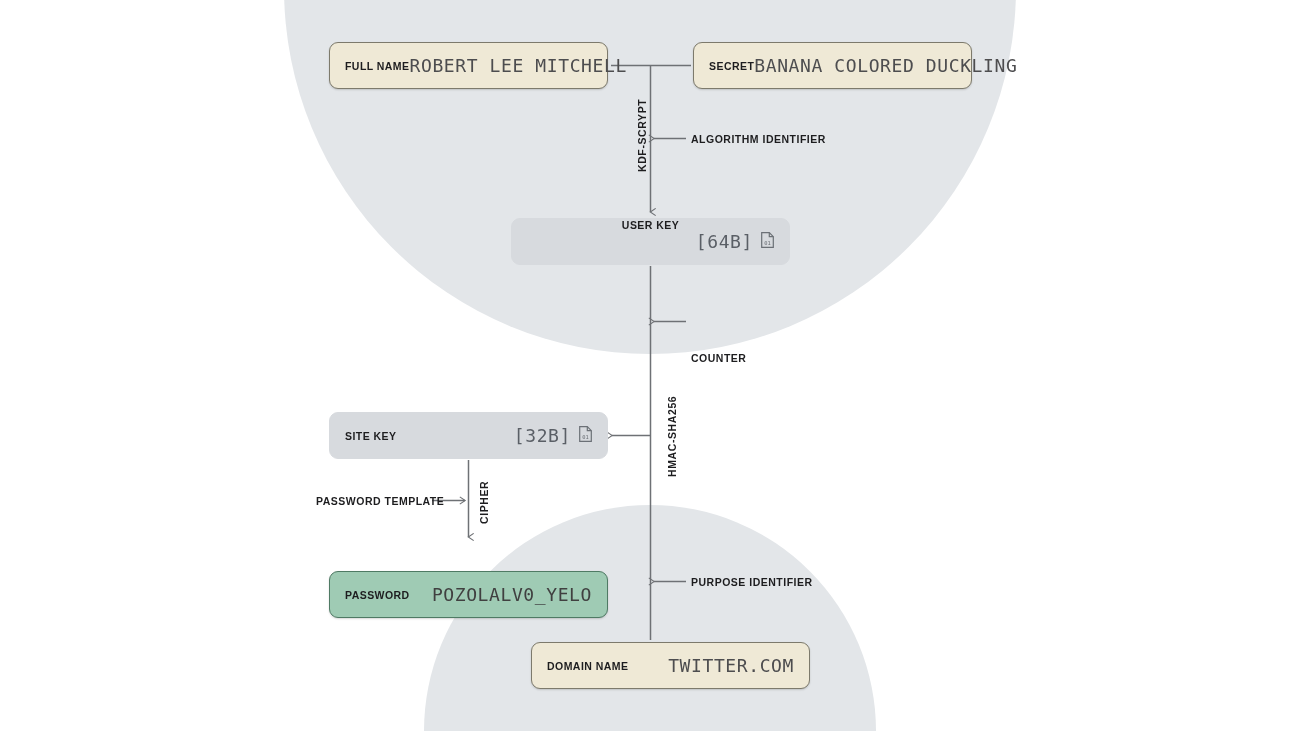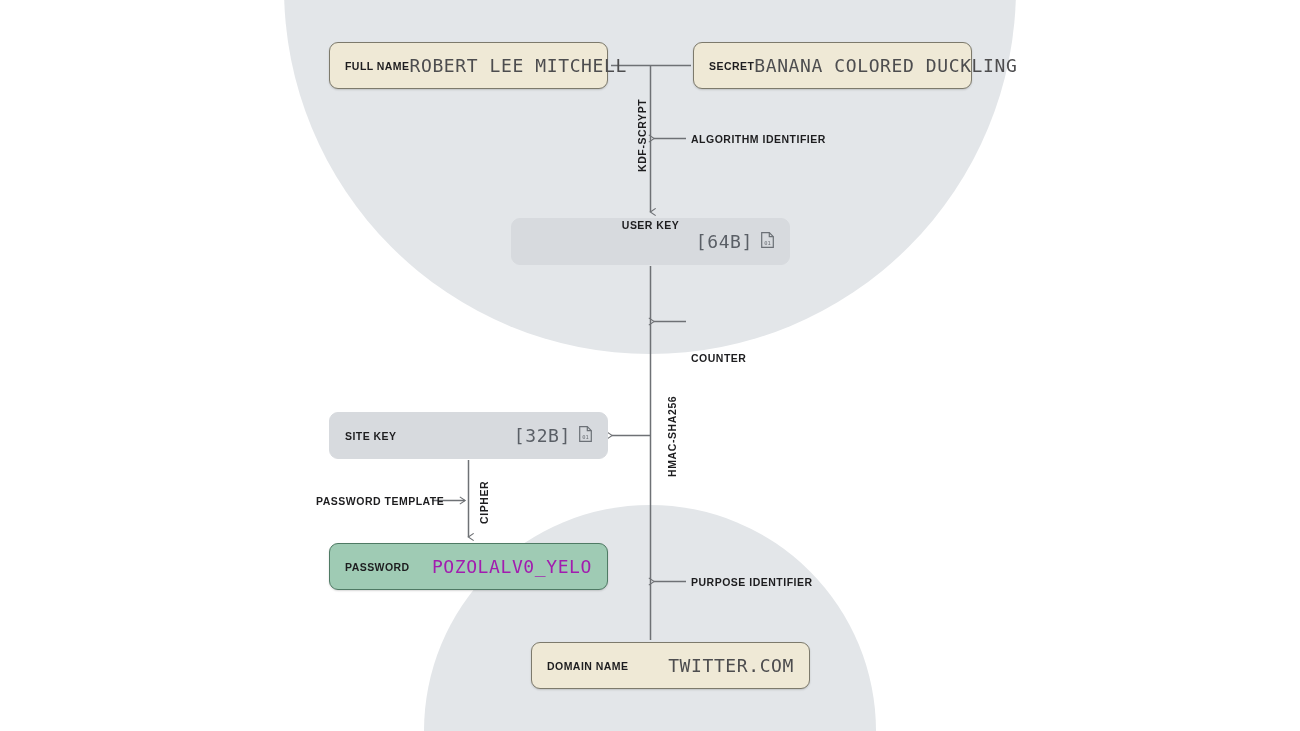--- a/index.html
+++ b/index.html
@@ -79,22 +79,23 @@
     border-color: #7d7a6c;
   }
   .field.grey {
     background: #d7dade;
     border-color: #d7dade;
     box-shadow: none;
   }
   .field.green {
     background: #9fcbb4;
     border-color: #4f7a64;
-  }
-  .field.green .value { color: #a21caf; }
+    margin-top: 28px;
+  }
+  .field.green .value { color: #404040; }
   .field.grey .value { color: #5a5f66; }
 
   
   #box-full-name { left: 329px; top: 42px;  width: 279px; height: 47px; }
   #box-secret    { left: 693px; top: 42px;  width: 279px; height: 47px; }
   #box-user-key  { left: 511px; top: 218px; width: 279px; height: 47px; flex-direction: column; }
   #box-site-key  { left: 329px; top: 412px; width: 279px; height: 47px; }
   #box-password  { left: 329px; top: 543px; width: 279px; height: 47px; }
   #box-domain    { left: 511px; top: 642px; width: 279px; height: 47px; margin-left: 20px; }
 

